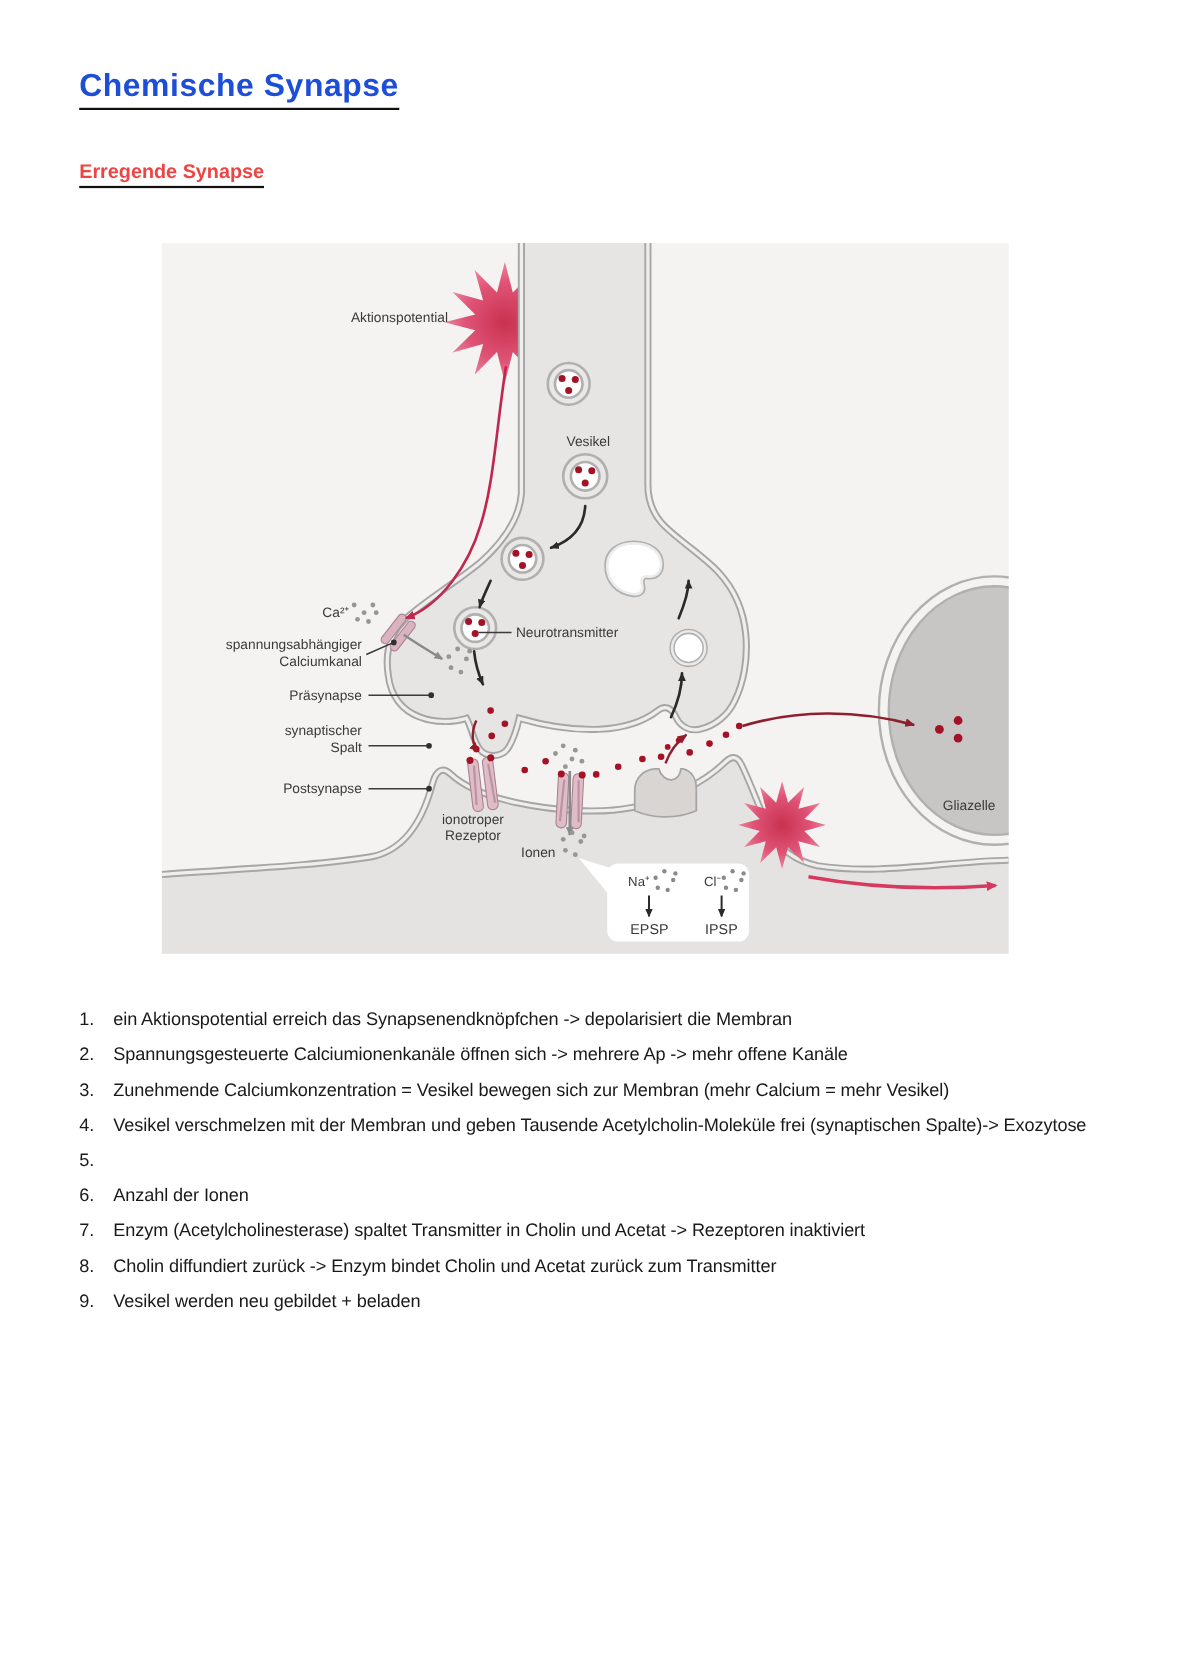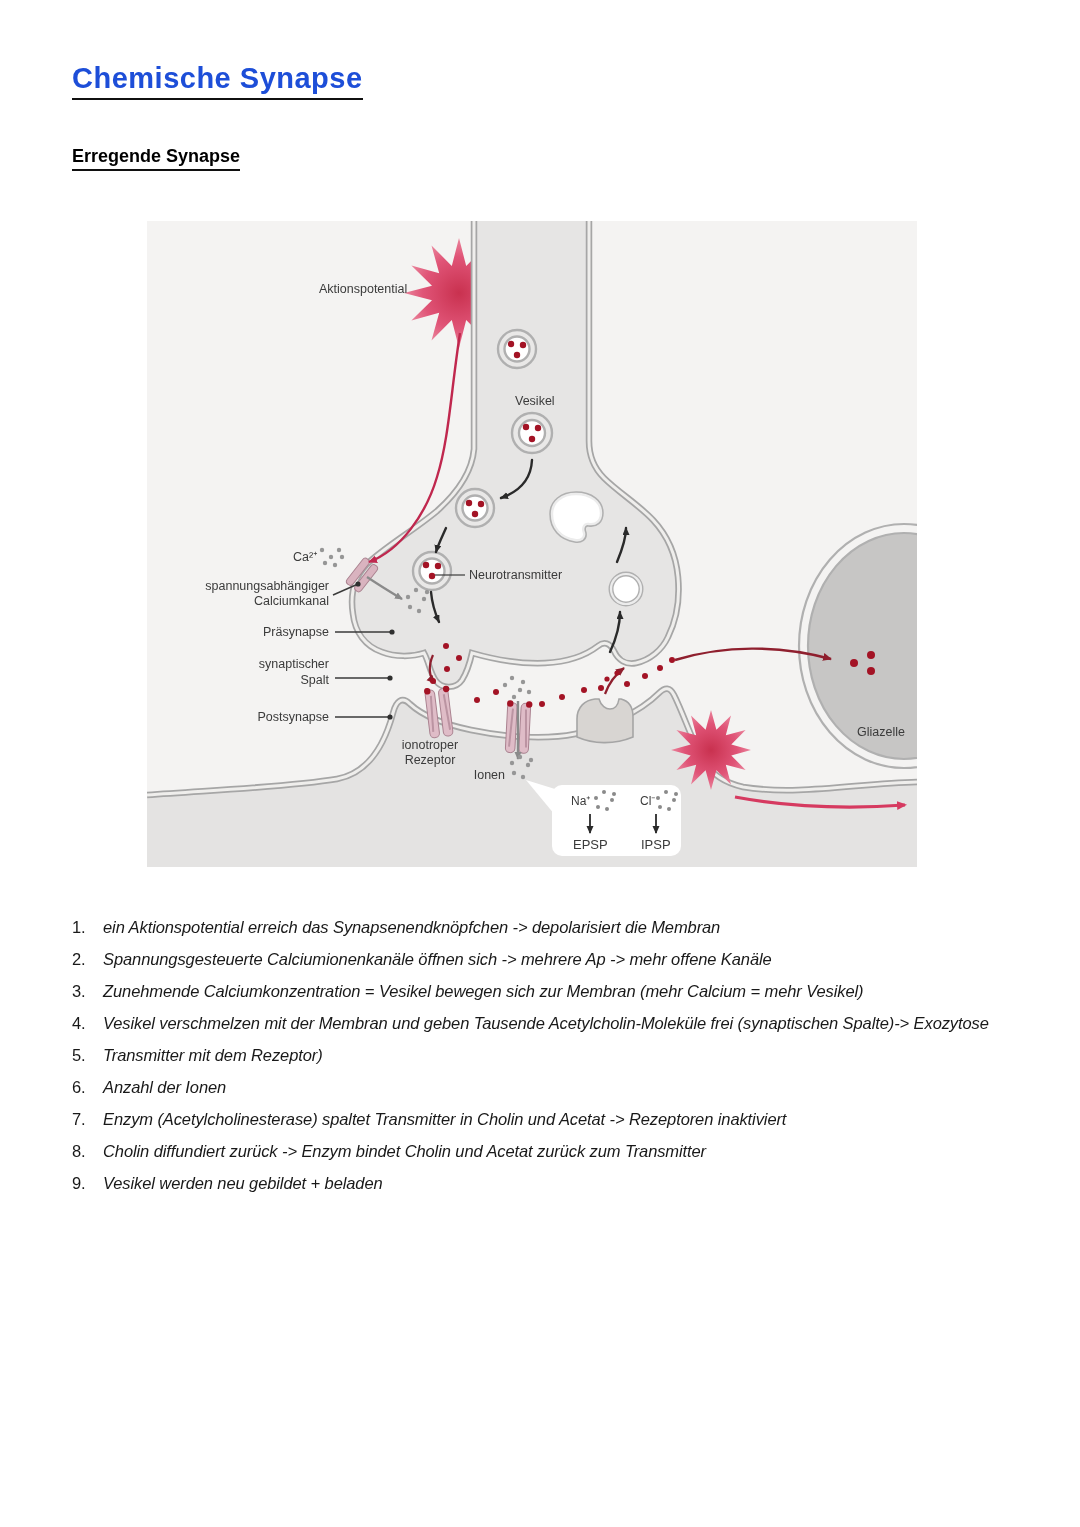--- a/index.html
+++ b/index.html
@@ -7,35 +7,35 @@
     width:1080px;height:1527px;background:#ffffff;position:relative;
     font-family:"Liberation Sans",sans-serif;color:#1c1c1c;overflow:hidden;
   }
   .title{
     position:absolute;left:72px;top:62px;margin:0;
     font-size:29px;font-weight:bold;letter-spacing:.5px;color:#1d4ed8;
     border-bottom:2.5px solid #101010;padding-bottom:3px;display:inline-block;
   }
   .subtitle{
     position:absolute;left:72px;top:146px;margin:0;
-    font-size:18px;font-weight:bold;color:#000000;
+    font-size:18px;font-weight:bold;color:#ef4444;
     border-bottom:2px solid #101010;padding-bottom:2px;display:inline-block;
   }
   .diagram{
     position:absolute;left:147px;top:221px;width:770px;height:646px;
     background:#f4f3f2;
   }
   .diagram svg{display:block;width:770px;height:646px;}
   .notes{
     position:absolute;left:72px;top:911px;width:978px;
     font-size:16.5px;line-height:32px;letter-spacing:-.1px;color:#191919;
   }
   .note{display:flex;}
   .note .num{flex:0 0 31px;width:31px;}
-  .note .txt{flex:1;font-style:italic;}
+  .note .txt{flex:1;}
   svg text{font-family:"Liberation Sans",sans-serif;fill:#3b3b3b;}
 </style>
 </head>
 <body>
 
 <h1 class="title">Chemische Synapse</h1>
 <h2 class="subtitle">Erregende Synapse</h2>
 
 <div class="diagram">
 <svg viewBox="0 0 770 646" xmlns="http://www.w3.org/2000/svg">
@@ -295,21 +295,20 @@
     </div>
     <div class="note">
       <span class="num">4.</span>
       <span class="txt">
         <div>Vesikel verschmelzen mit der Membran und geben Tausende Acetylcholin-Moleküle frei (synaptischen  Spalte)-&gt; Exozytose</div>
       </span>
     </div>
     <div class="note">
       <span class="num">5.</span>
       <span class="txt">
-        <div>Transmitter mit dem Rezeptor)</div>
       </span>
     </div>
     <div class="note">
       <span class="num">6.</span>
       <span class="txt">
         <div>Anzahl der Ionen</div>
       </span>
     </div>
     <div class="note">
       <span class="num">7.</span>

